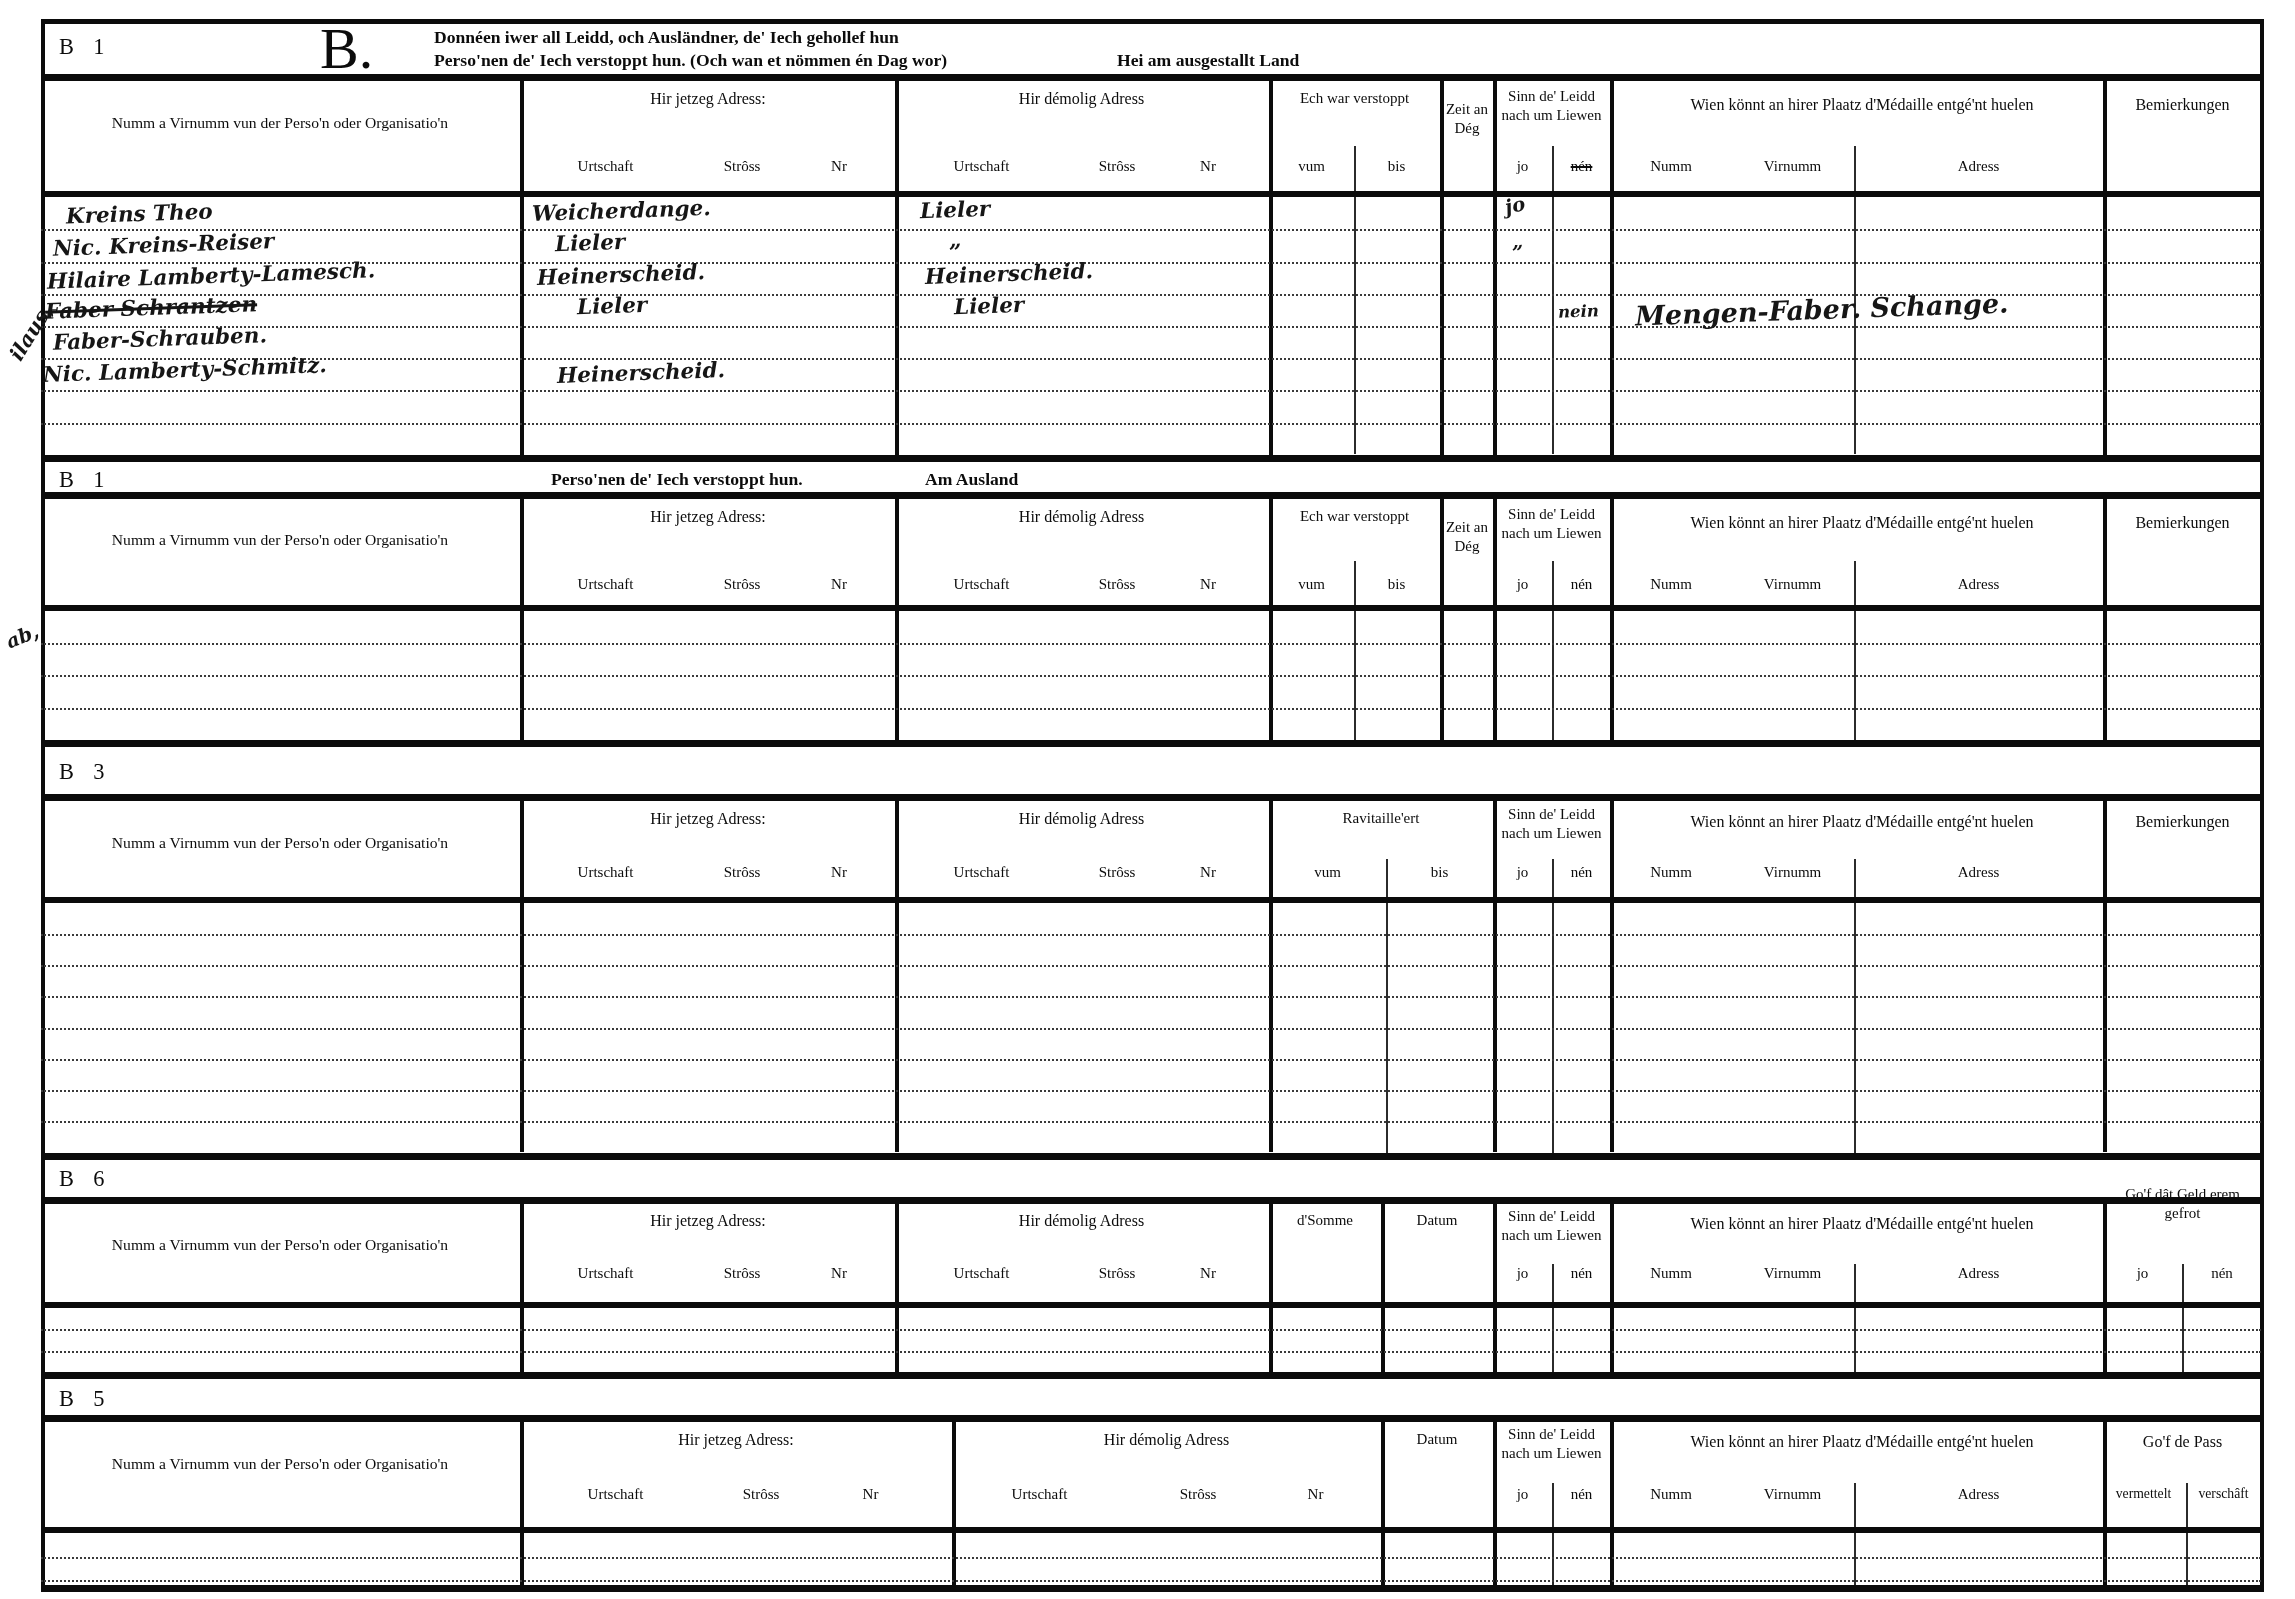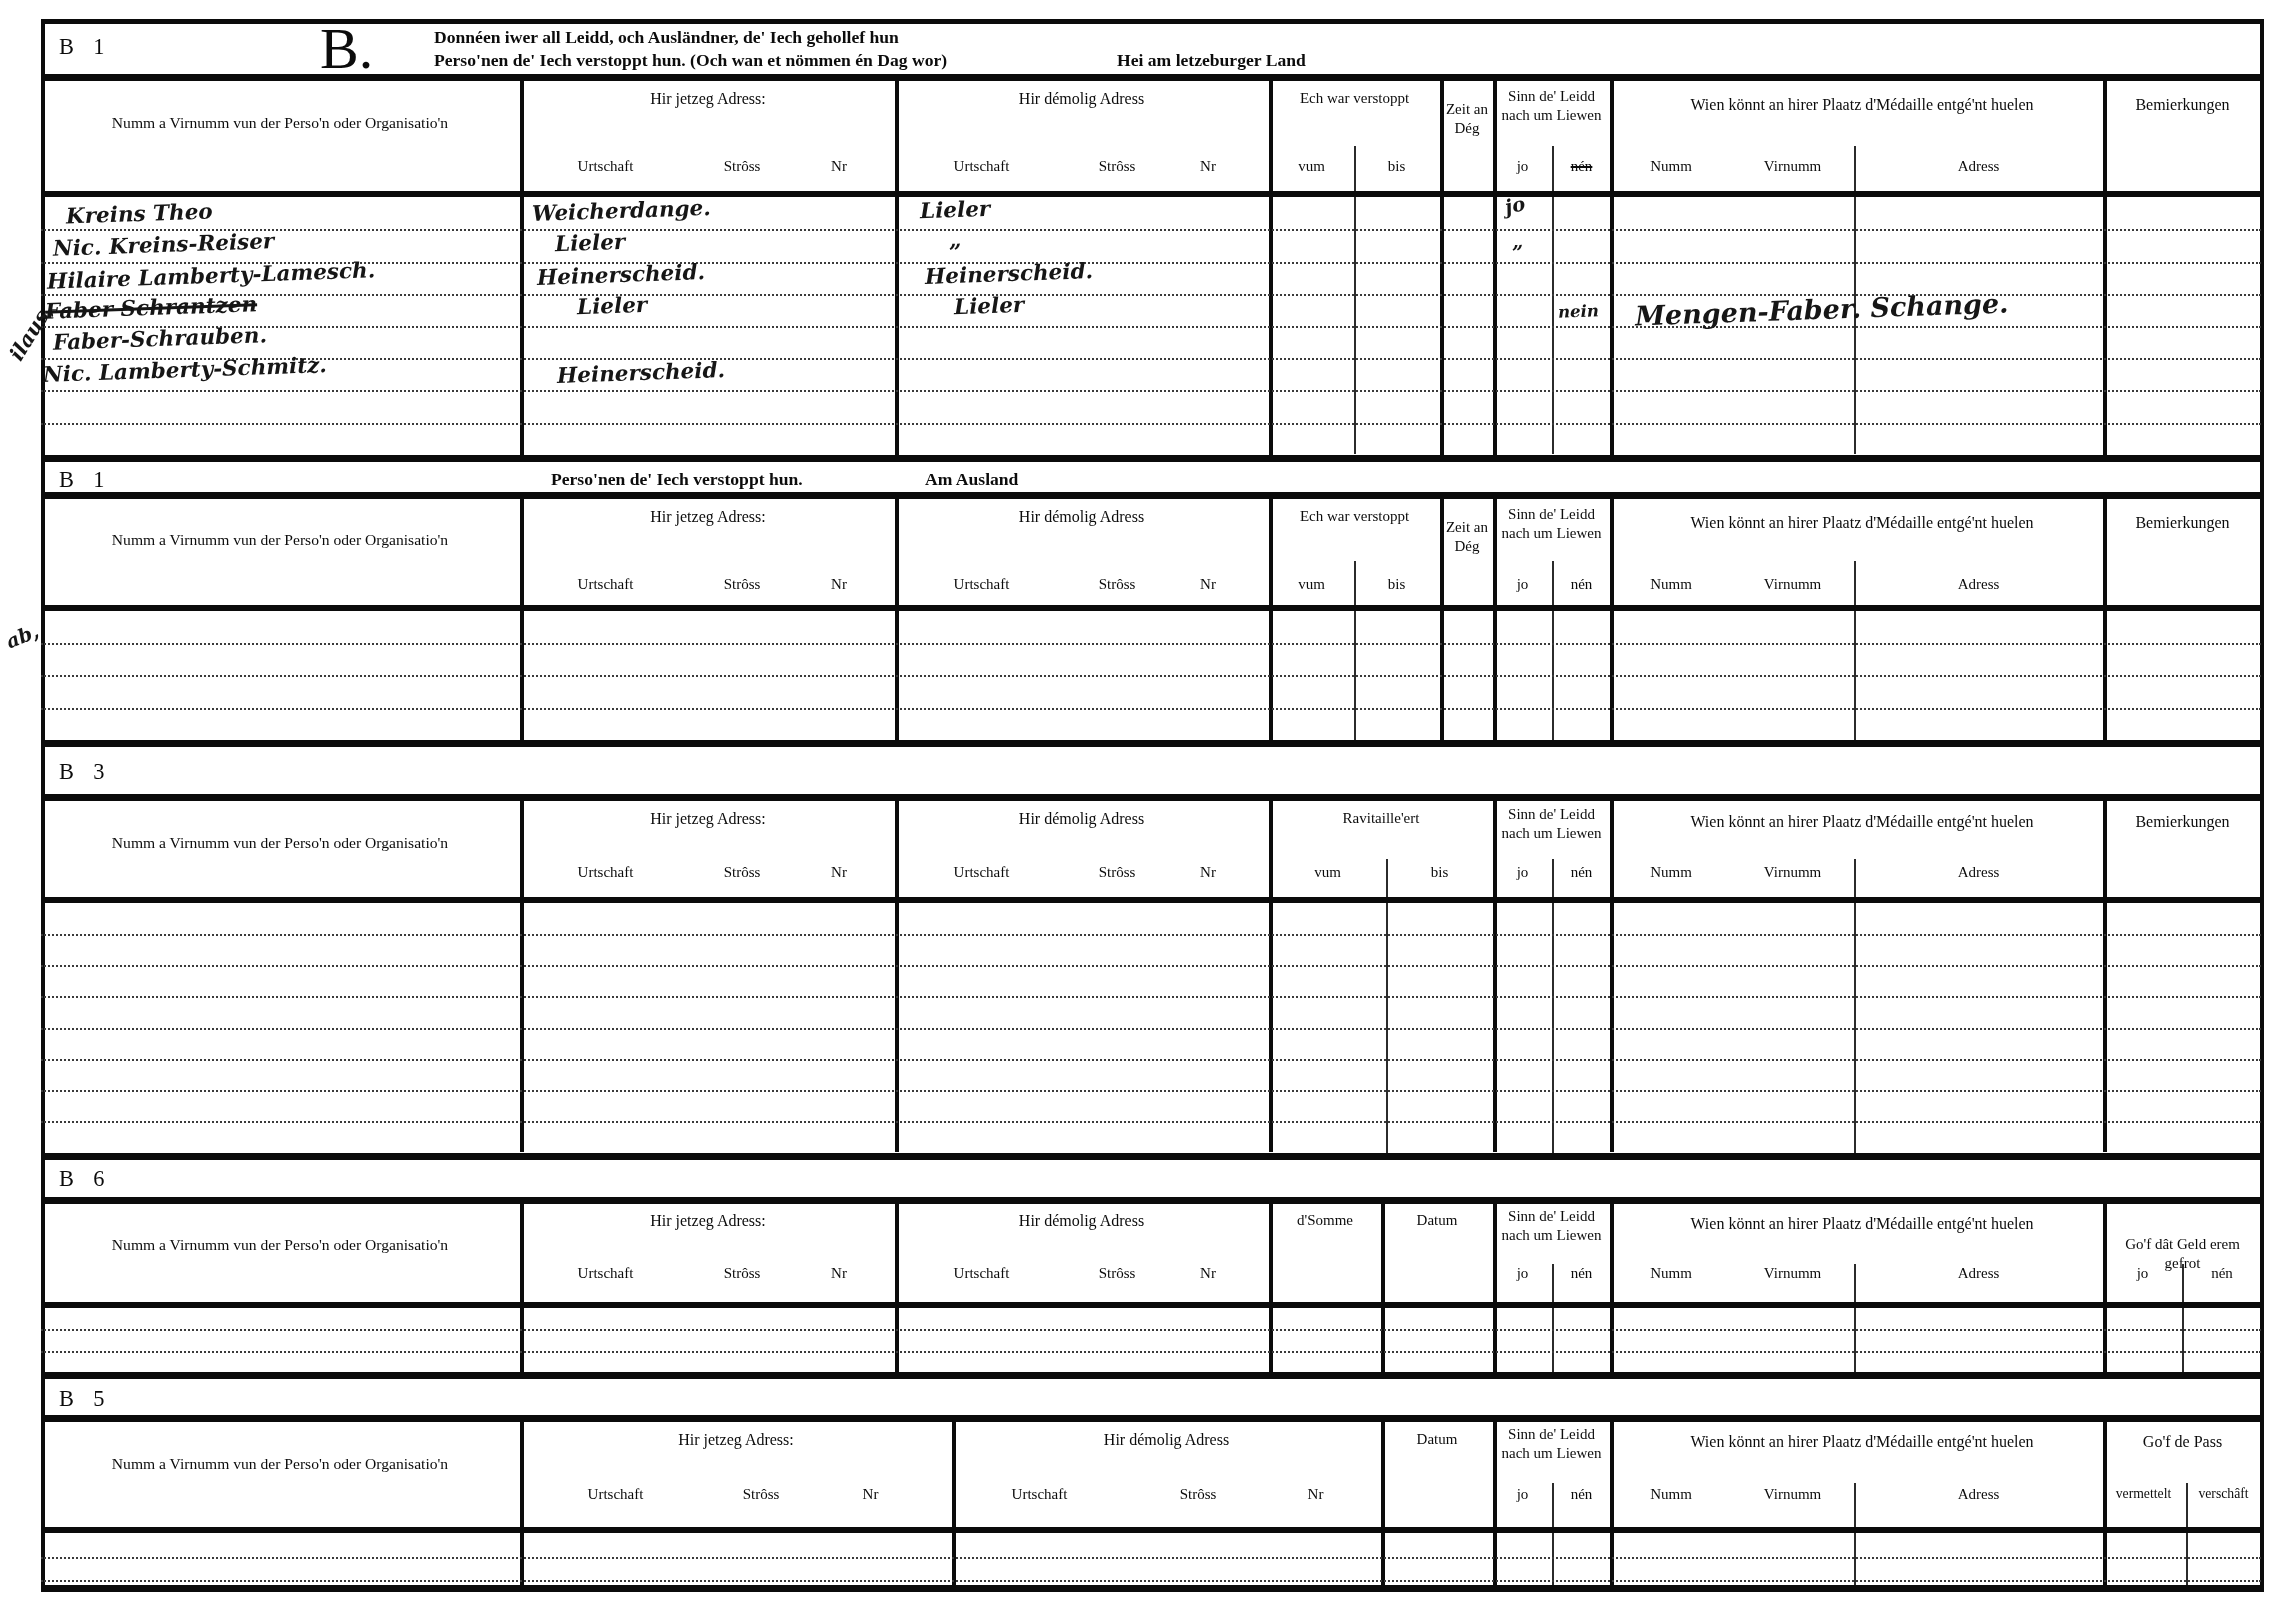--- a/index.html
+++ b/index.html
@@ -26,21 +26,21 @@
 <div id="paper">
 
   <div class="r" style="left:41px;top:18.5px;width:2220px;"></div>
   <div class="v" style="left:41px;top:18.5px;height:1573px;"></div>
   <div class="v" style="left:2260px;top:18.5px;height:1573px;"></div>
 
   <div class="seclab" style="left:59px;top:34px;">B 1</div>
   <div class="bigB" style="left:320px;top:14.6px;">B.</div>
   <div class="lbl b" style="left:434px;top:27px;font-size:17.6px;">Donnéen iwer all Leidd, och Ausländner, de' Iech gehollef hun</div>
   <div class="lbl b" style="left:434px;top:50px;font-size:17.6px;">Perso'nen de' Iech verstoppt hun. (Och wan et nömmen én Dag wor)</div>
-  <div class="lbl b" style="left:1117px;top:50px;font-size:17.6px;">Hei am letzeburger Land</div>
+  <div class="lbl b" style="left:1117px;top:50px;font-size:17.6px;">Hei am ausgestallt Land</div>
   <div class="r" style="left:41px;top:74px;width:2220px;height:6.8px;"></div>
 
   <div class="v" style="left:520px;top:81px;height:374px;"></div>
   <div class="v" style="left:895px;top:81px;height:374px;"></div>
   <div class="v" style="left:1269px;top:81px;height:374px;"></div>
   <div class="v" style="left:1440px;top:81px;height:374px;"></div>
   <div class="v" style="left:1493px;top:81px;height:374px;"></div>
   <div class="v" style="left:1610px;top:81px;height:374px;"></div>
   <div class="v" style="left:2103px;top:81px;height:374px;"></div>
   <div class="t" style="left:1354px;top:146px;height:308px;"></div>
@@ -217,21 +217,21 @@
   <div class="lbl c" style="left:1174px;top:1264px;width:68px;font-size:15px;">Nr</div>
   <div class="lbl c" style="left:1269px;top:1211px;width:112px;font-size:15px;">d'Somme</div>
   <div class="lbl c" style="left:1381px;top:1211px;width:112px;font-size:15px;">Datum</div>
   <div class="lbl c" style="left:1497px;top:1207px;width:109px;font-size:15px;">Sinn de' Leidd nach um Liewen</div>
   <div class="lbl c" style="left:1493px;top:1264px;width:59px;font-size:15px;">jo</div>
   <div class="lbl c" style="left:1552px;top:1264px;width:59px;font-size:15px;">nén</div>
   <div class="lbl c" style="left:1630px;top:1214px;width:464px;font-size:16px;">Wien könnt an hirer Plaatz d'Médaille entgé'nt huelen</div>
   <div class="lbl c" style="left:1620px;top:1264px;width:102px;font-size:15px;">Numm</div>
   <div class="lbl c" style="left:1735px;top:1264px;width:115px;font-size:15px;">Virnumm</div>
   <div class="lbl c" style="left:1854px;top:1264px;width:249px;font-size:15px;">Adress</div>
-  <div class="lbl c" style="left:2108px;top:1235px;width:149px;font-size:15px;">Go'f dât Geld erem gefrot</div>
+  <div class="lbl c" style="left:2108px;top:1185px;width:149px;font-size:15px;">Go'f dât Geld erem gefrot</div>
   <div class="lbl c" style="left:2103px;top:1264px;width:79px;font-size:15px;">jo</div>
   <div class="lbl c" style="left:2182px;top:1264px;width:80px;font-size:15px;">nén</div>
   <div class="r" style="left:41px;top:1302px;width:2220px;"></div>
 
   <div class="d" style="left:41px;top:1329px;width:2220px;"></div>
   <div class="d" style="left:41px;top:1351px;width:2220px;"></div>
   <div class="r" style="left:41px;top:1372px;width:2220px;height:6.8px;"></div>
 
   <div class="seclab" style="left:59px;top:1386px;">B 5</div>
   <div class="r" style="left:41px;top:1415px;width:2220px;height:6.8px;"></div>

